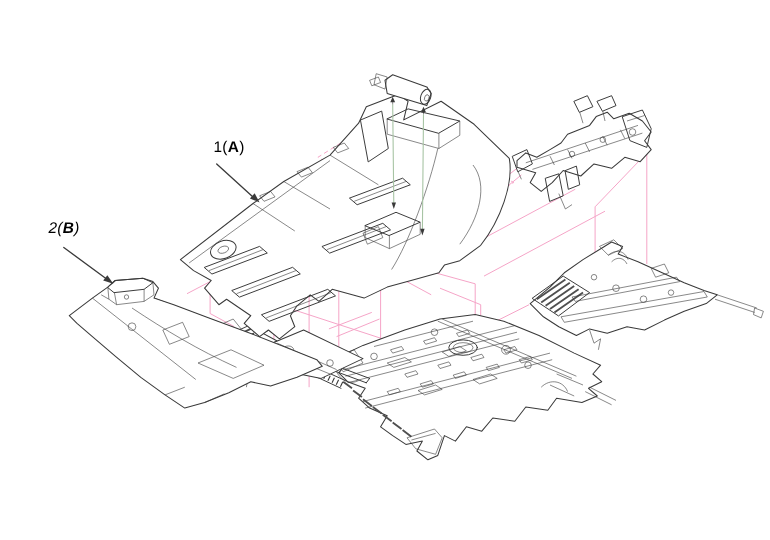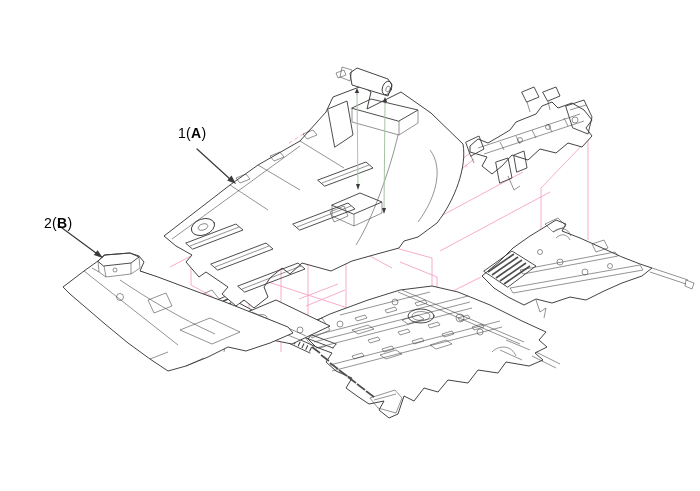--- a/index.html
+++ b/index.html
@@ -203,16 +203,16 @@
   <g>
     <line class="ln" x1="197" y1="149" x2="230" y2="179" style="stroke-width:1.2"></line>
     <polygon class="bk" points="236,184 227.2,180.4 231.5,175.6"></polygon>
   </g>
   <g>
     <line class="ln" x1="58" y1="225" x2="96" y2="253" style="stroke-width:1.2"></line>
     <polygon class="bk" points="103,258 93.8,255.1 97.6,250.3"></polygon>
   </g>
 </svg>
 
-<div class="callout" style="left:178px;top:126px;"><span>1(</span><span class="b">A</span><span>)</span></div>
-
-<div class="callout" style="left:44px;top:216px;"><span>2(</span><span class="b">B</span><span>)</span></div>
+<div class="callout" style="left:194px;top:126px;"><span>1(</span><span class="b">A</span><span>)</span></div>
+
+<div class="callout" style="left:44px;top:200px;font-style:italic;"><span>2(</span><span class="b">B</span><span>)</span></div>
 </div>
 
 </body></html>

